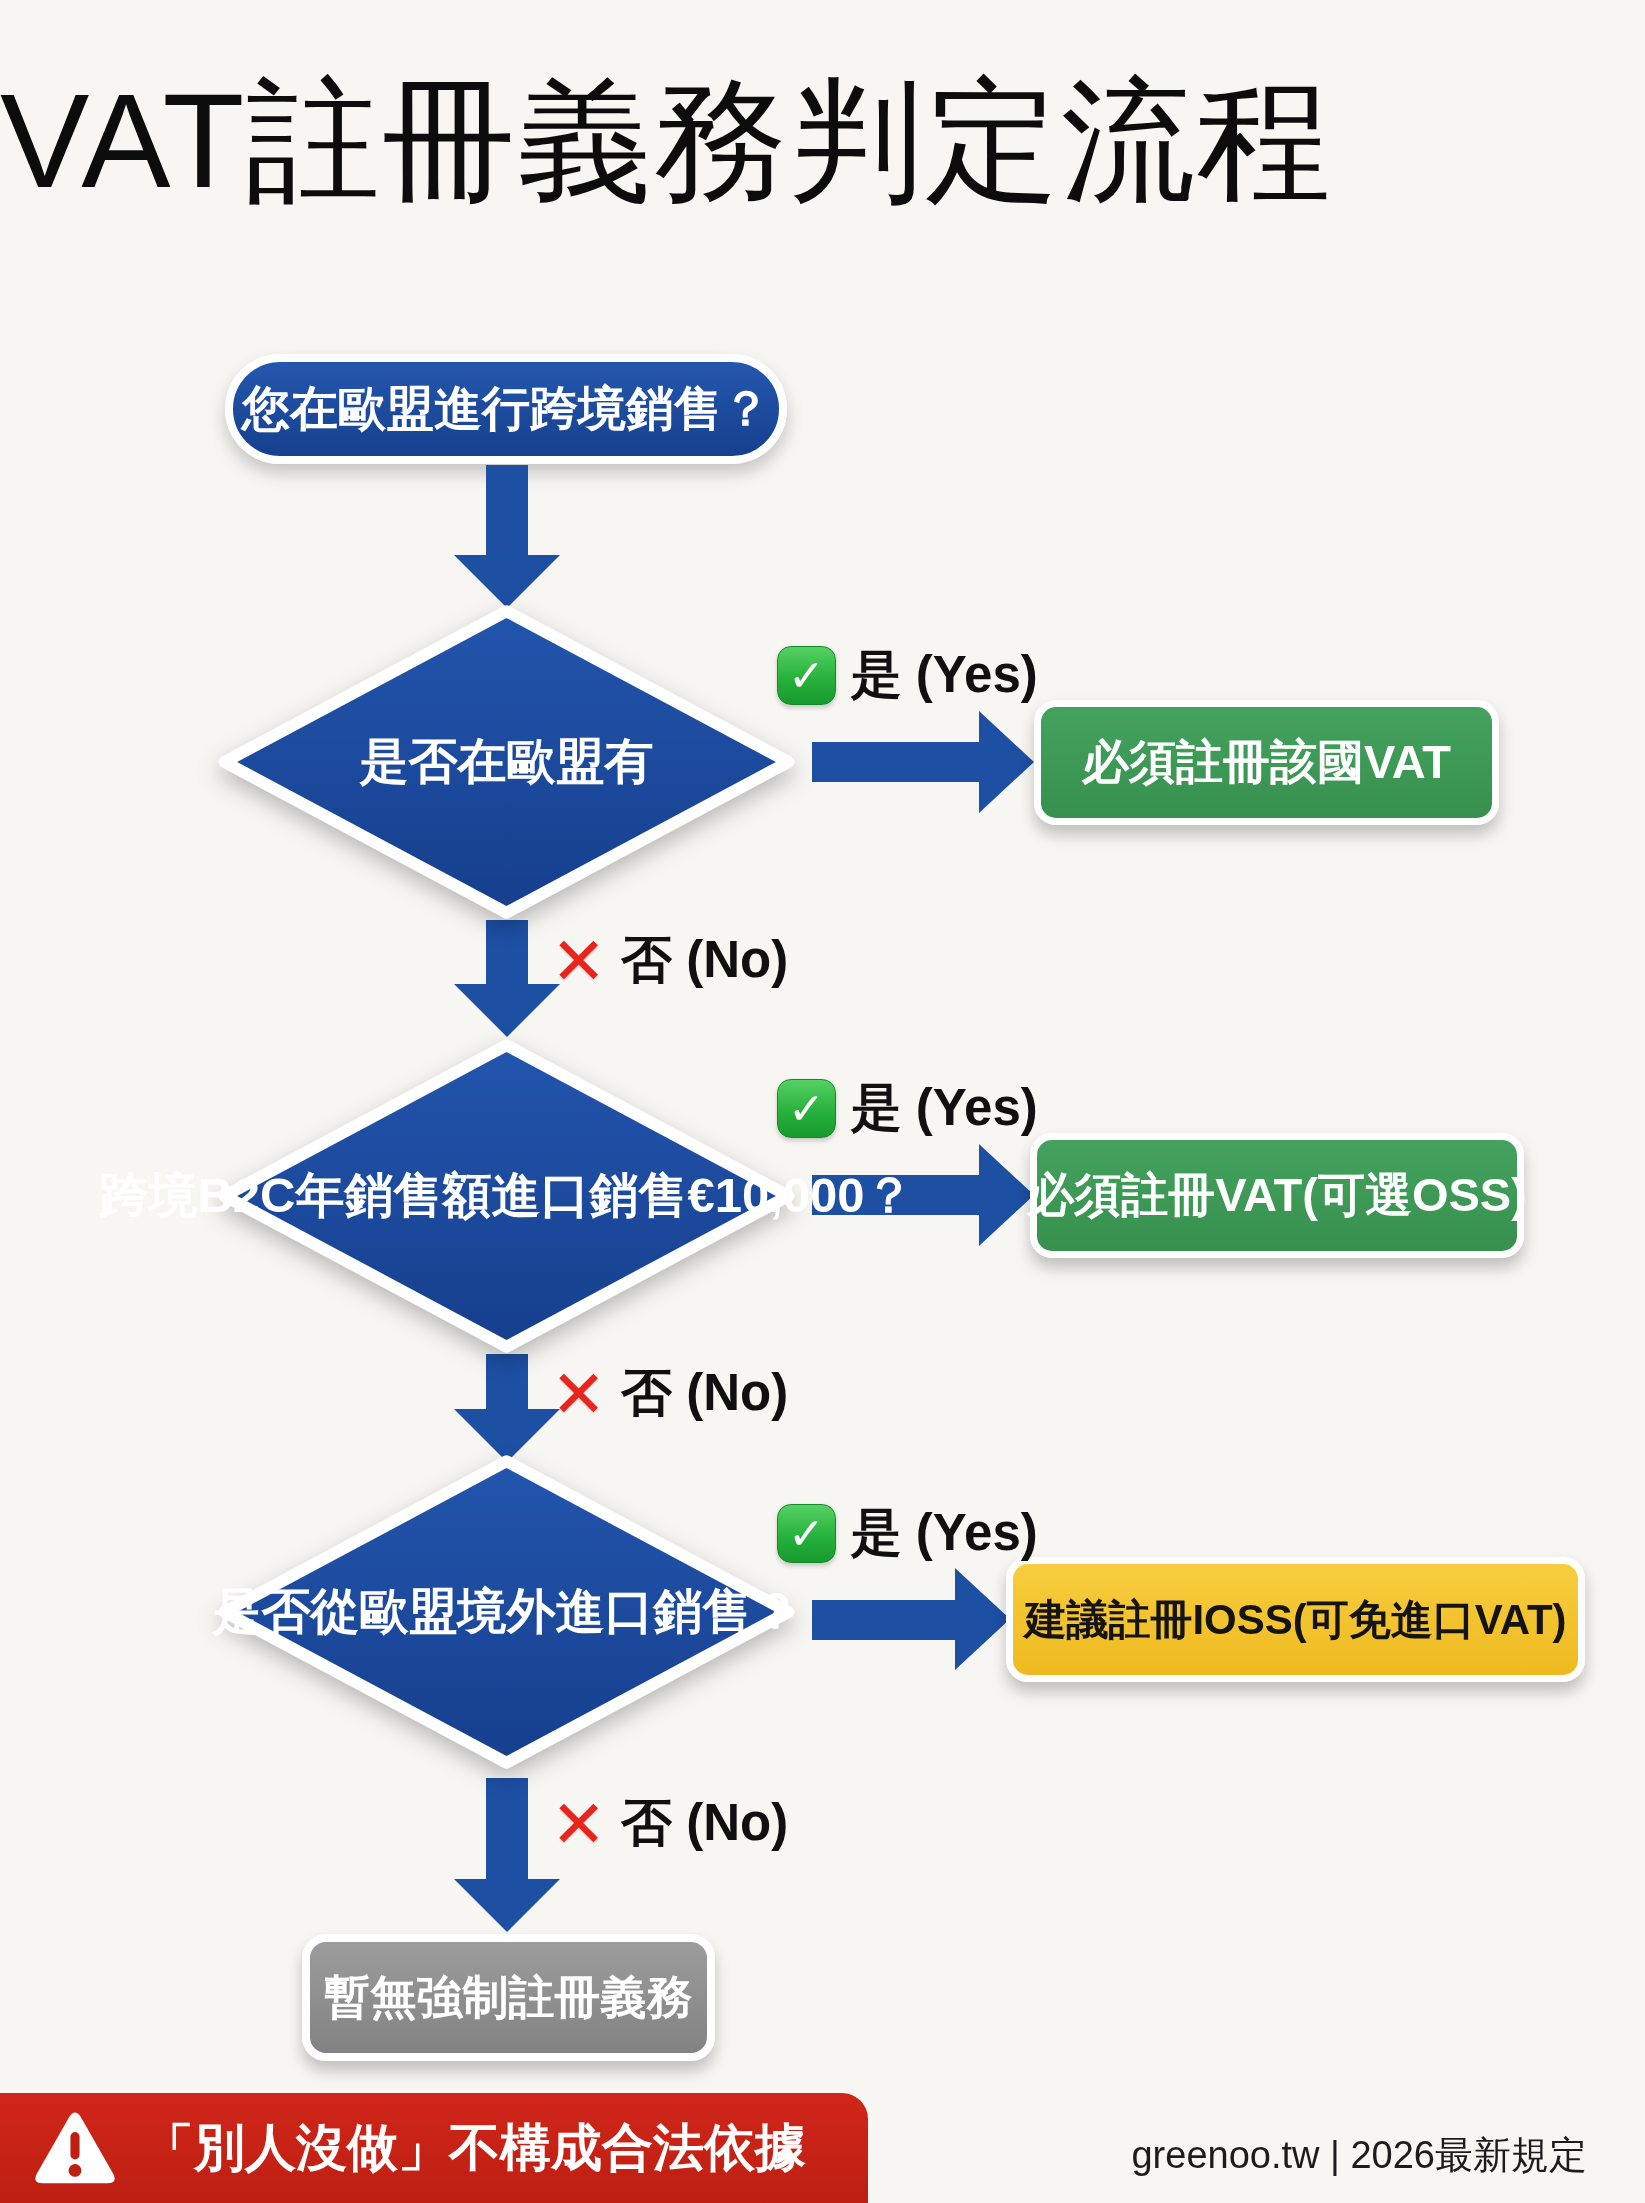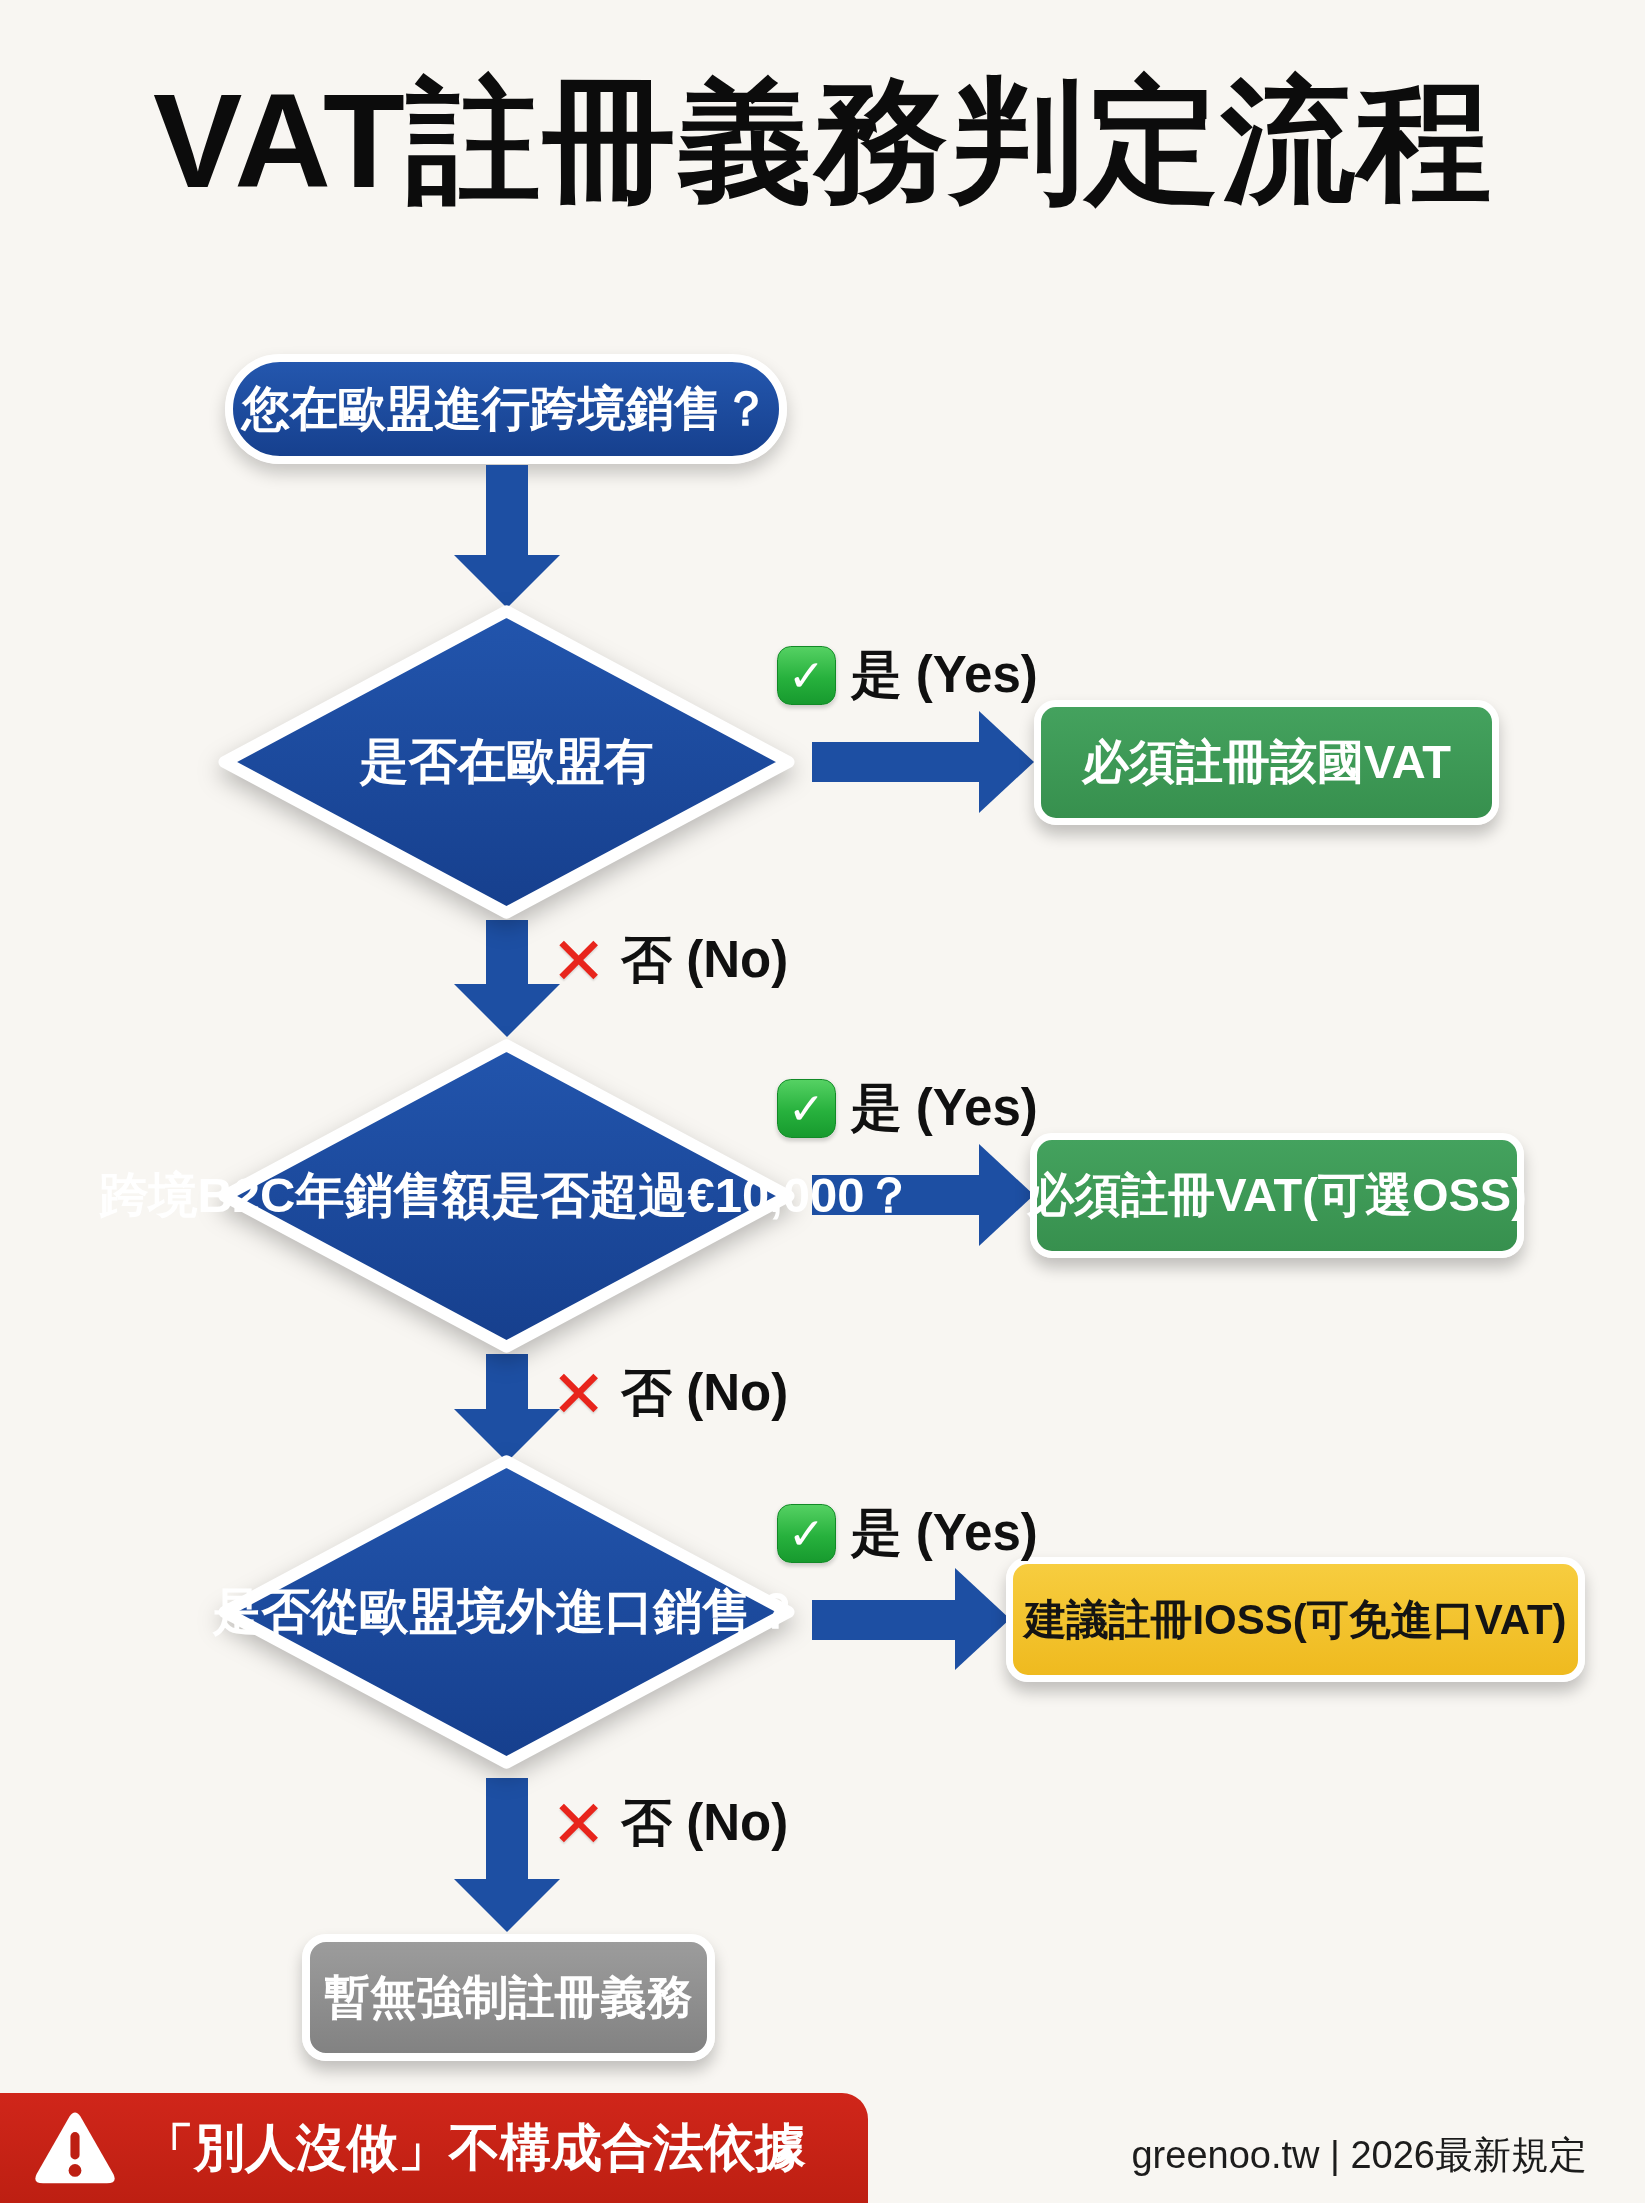--- a/index.html
+++ b/index.html
@@ -4,22 +4,22 @@
 <style>
   html,body{margin:0;padding:0;background:#e9e7e3;}
   .canvas{
     position:relative;width:1646px;height:2204px;margin:0 auto;
     background:#f8f6f2;overflow:hidden;
     font-family:"Liberation Sans","DejaVu Sans",sans-serif;
   }
   .abs{position:absolute;}
   
   .title{
-    top:61px;left:0;width:100%;text-align:center;
-    font-size:134px;font-weight:700;color:#0c0c0c;letter-spacing:1.8px;line-height:1.2;
+    top:61px;left:0;width:100%;text-align:left;
+    font-size:134px;font-weight:400;color:#0c0c0c;letter-spacing:1.8px;line-height:1.2;
   }
   
   .start-node{
     left:225px;top:354px;width:562px;height:110px;box-sizing:border-box;
     display:flex;align-items:center;justify-content:center;
     background:linear-gradient(180deg,#2457ae 0%,#16408e 100%);
     border:8.3px solid #ffffff;border-radius:57px;
     box-shadow:0 9.2px 16.5px rgba(0,0,0,.20);
     color:#fff;font-size:48px;font-weight:800;white-space:nowrap;
   }
@@ -124,21 +124,21 @@
   </div>
   <div class="abs vshaft" style="left:486px;top:920px;height:68px;"></div>
   <div class="abs vhead" style="left:454px;top:984px;"></div>
 
   <div class="abs diamond" style="left:217px;top:1038px;">
     <svg viewBox="0 0 630 344">
       <polygon points="315,8 622,172 315,336 8,172" fill="url(#dg)" stroke="#ffffff" stroke-width="13" stroke-linejoin="round"></polygon>
     </svg>
     <div class="q">
       <span>跨境B2C年銷售額</span>
-      <span>是否超過€10,000？</span>
+      <span>進口銷售€10,000？</span>
     </div>
   </div>
   <div class="abs edge-label" style="left:777px;top:1074px;">
     <span class="check-badge">✓</span>
     <span>是 (Yes)</span>
   </div>
   <div class="abs hshaft" style="left:812px;top:1175px;width:167px;"></div>
   <div class="abs hhead" style="left:979px;top:1144px;"></div>
   <div class="abs result-box result-green" style="left:1030px;top:1133px;width:494px;height:125px;">
     <span>必須註冊VAT(可選OSS)</span>

